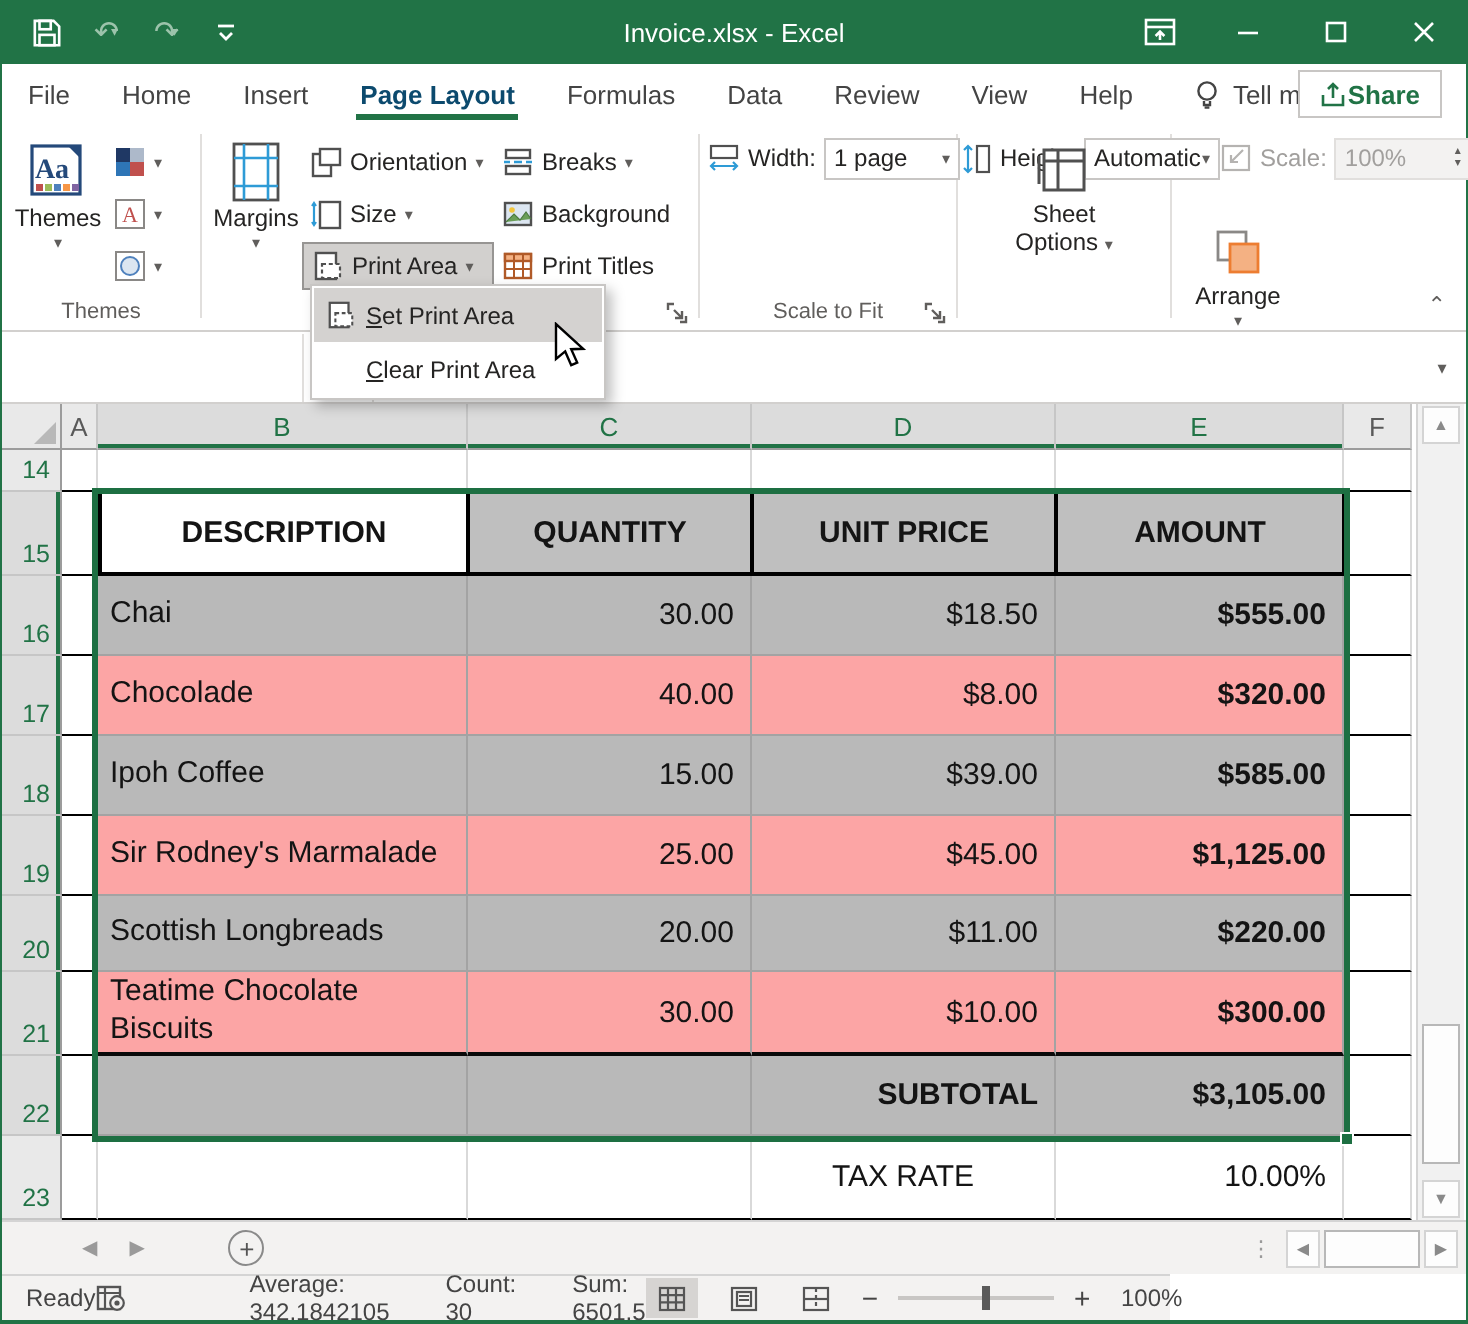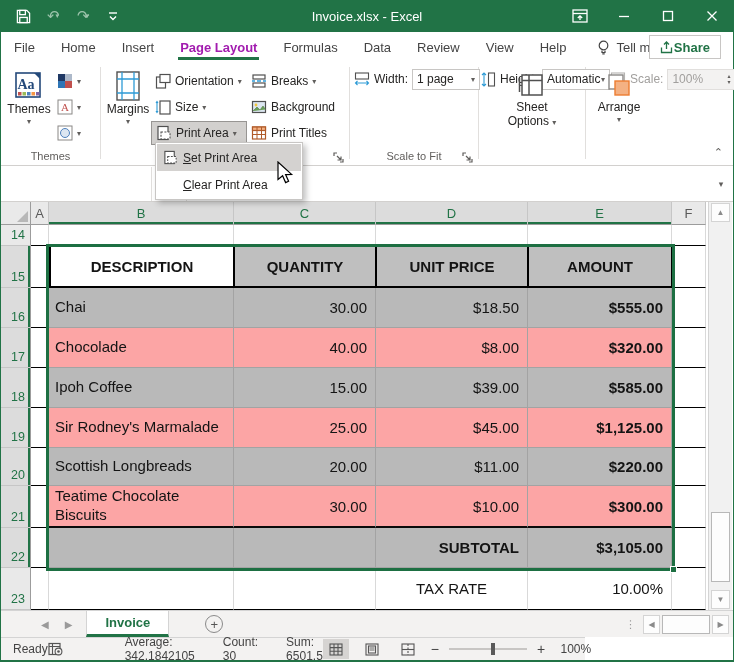--- a/index.html
+++ b/index.html
@@ -15,21 +15,21 @@
   .qat { display:flex; align-items:center; gap:4px; padding-left:10px; }
   .qat .btn { width:26px; height:24px; display:flex; align-items:center; justify-content:center; color:#fff; }
   .qat .muted { color:#9cc3ab; font-size:15px; }
   .qat .chev { color:#9cc3ab; font-size:7px; margin-left:-4px; }
   .title-text { position:absolute; left:0; right:0; text-align:center; font-size:13px; color:#fff; pointer-events:none; }
   .wcontrols { position:absolute; right:0; top:0; height:32px; display:flex; }
   .wc { width:44px; height:32px; display:flex; align-items:center; justify-content:center; color:#fff; font-size:13px; }
   
   .tabbar { position:absolute; left:1px; top:32px; width:732px; height:30px; background:#fff; display:flex; align-items:center; font-size:13px; color:#444; }
   .rtab { padding:6px 2px 5px; margin:0 11px; cursor:default; }
-  .rtab.active { color:#a21caf; font-weight:bold; border-bottom:3px solid #217346; padding-bottom:2px; }
+  .rtab.active { color:#0c4a6e; font-weight:bold; border-bottom:3px solid #217346; padding-bottom:2px; }
   .tellme { display:flex; align-items:center; gap:6px; margin-left:18px; color:#444; }
   .share-btn { position:absolute; right:12px; top:3px; border:1px solid #c8c6c4; background:#fff; height:24px; display:flex; align-items:center; gap:1px; padding:0 10px; color:#217346; font-size:13px; font-weight:bold; }
   
   .ribbon { position:absolute; left:1px; top:62px; width:732px; height:104px; background:#fff; border-bottom:1px solid #d2d0ce; display:flex; }
   .rsep { width:1px; background:#e1dfdd; margin:5px 0 6px; }
   .rgroup { position:relative; display:flex; padding:5px 4px 0 4px; }
   .glabel { position:absolute; bottom:3px; left:0; right:0; text-align:center; font-size:11px; color:#605e5c; }
   .bigbtn { width:48px; display:flex; flex-direction:column; align-items:center; padding-top:3px; color:#252423; font-size:12px; }
   .bigbtn .bchev { font-size:8px; color:#605e5c; margin-top:1px; }
   .smallcol { display:flex; flex-direction:column; gap:2px; padding-top:2px; }
@@ -363,21 +363,21 @@
             <path d="M5 10.5 h20 M12 5 v20" stroke="#505050" stroke-width="1.5"></path>
             <path d="M2.5 8 v14" stroke="#505050" stroke-width="1.5"></path>
           </svg>
         <span>Sheet</span>
         <span><span>Options</span> <span class="bchev">▾</span></span>
       </div>
     </div>
 
     <div class="rsep"></div>
 
-    <div class="rgroup" style="width:66px; justify-content:center;">
+    <div class="rgroup" style="width:66px; justify-content:center;align-items:flex-end;">
       <div class="bigbtn" style="width:60px;">
         <svg width="30" height="30" viewBox="0 0 30 30">
             <rect x="5" y="5" width="14" height="14" fill="#fff" stroke="#8a8886" stroke-width="1.4"></rect>
             <rect x="11" y="11" width="14" height="14" fill="#f4b183" stroke="#ed7d31" stroke-width="1.4"></rect>
           </svg>
         <span>Arrange</span>
         <span class="bchev">▾</span>
       </div>
     </div>
 
@@ -535,21 +535,20 @@
       <div class="vthumb" style="top:310px; height:70px;"></div>
       <div class="varrow" style="bottom:1px;">▼</div>
     </div>
   </div>
 
   <div class="sheettabs">
     <div class="navarrows">
       <span>◀</span>
       <span>▶</span>
     </div>
-    <div class="stab">Invoice</div>
     <div class="addsheet">+</div>
     <div class="tabdots">⋮</div>
     <div class="hscroll">
       <div class="harrow">◀</div>
       <div class="hthumb"></div>
       <div class="harrow">▶</div>
     </div>
   </div>
 
   <div class="statusbar">

